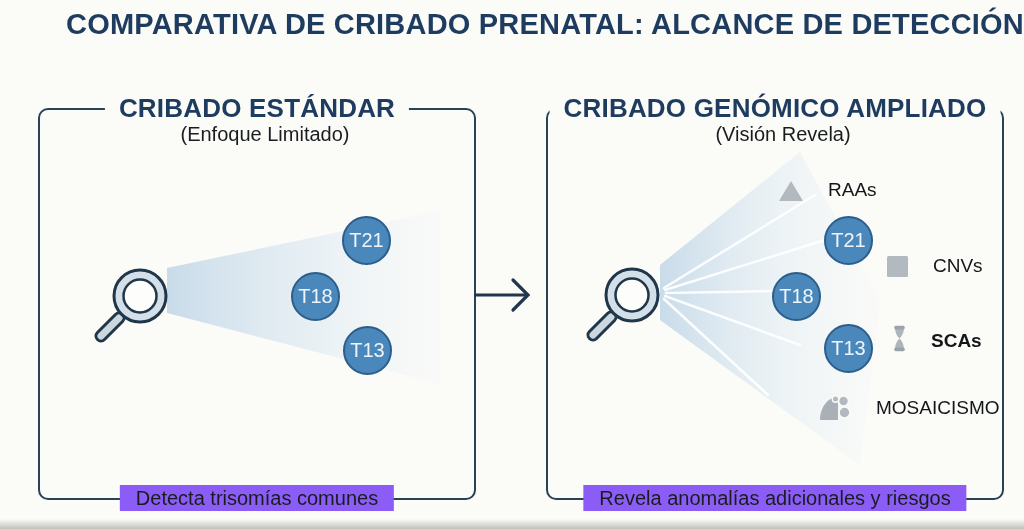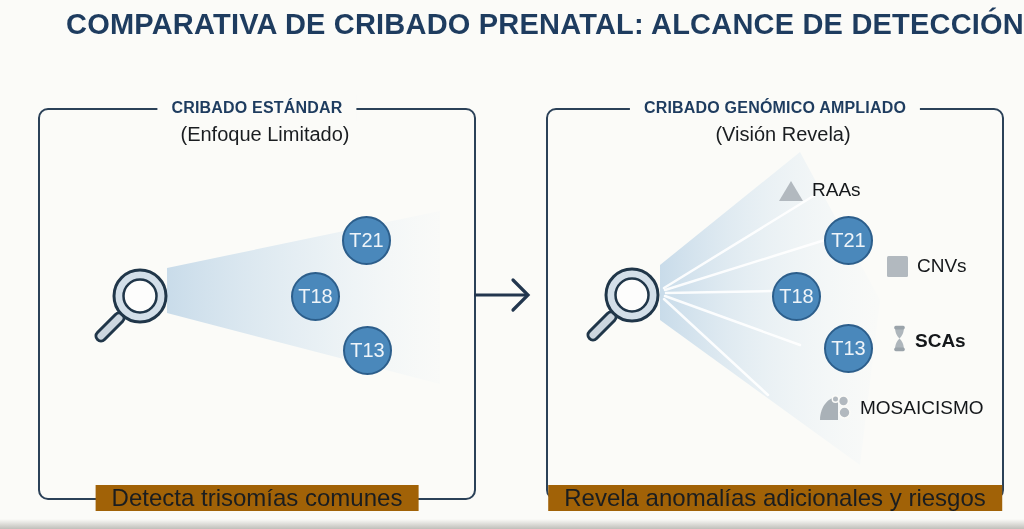--- a/index.html
+++ b/index.html
@@ -21,46 +21,46 @@
     position:absolute;top:108px;height:392px;
     border:2px solid var(--panel-border,#2b4158);
     border-radius:10px;box-sizing:border-box;
   }
   .panel-left{left:38px;width:438px;}
   .panel-right{left:546px;width:458px;}
 
   .panel-title{
     position:absolute;top:-15px;left:50%;transform:translateX(-50%);
     background:#fbfbf8;padding:0 14px;white-space:nowrap;
-    font-size:16px;font-weight:800;line-height:26px;
+    font-size:26px;font-weight:800;line-height:26px;
     color:var(--title-navy,#1e3c5f);letter-spacing:.2px;
   }
   .panel-subtitle{
     position:absolute;top:12px;left:0;width:100%;text-align:center;
     font-size:20px;line-height:24px;color:var(--body-text,#1a1d20);margin-left:8px;
   }
   .panel-caption{
     position:absolute;bottom:-13px;left:50%;transform:translateX(-50%);
-    background:#a16207;padding:0 16px;white-space:nowrap;
-    font-size:24px;line-height:26px;color:var(--body-text,#1a1d20);
+    background:#8b5cf6;padding:0 16px;white-space:nowrap;
+    font-size:20px;line-height:26px;color:var(--body-text,#1a1d20);
   }
 
   .scene{position:absolute;left:0;top:0;z-index:0;}
 
   .trisomy-circle{
     position:absolute;width:49px;height:49px;box-sizing:border-box;
     border-radius:50%;z-index:2;
     background:var(--circle-fill,#4a88bb);
     border:2.5px solid var(--circle-border,#2c5e8b);
     display:flex;align-items:center;justify-content:center;
     font-size:20px;font-weight:400;color:var(--circle-text,#eef4f9);
   }
 
   .finding-item{
-    position:absolute;display:flex;align-items:center;gap:8px;z-index:2;text-align:center;
+    position:absolute;display:flex;align-items:center;gap:24px;z-index:2;text-align:center;
   }
   .finding-label{
     font-size:19px;line-height:24px;color:#14171a;white-space:nowrap;
   }
 
   .arrow-wrap{position:absolute;left:468px;top:272px;width:68px;height:46px;}
 
   .bottom-shadow{
     position:absolute;left:0;right:0;bottom:0;height:10px;
     background:linear-gradient(to bottom, rgba(120,118,110,0), rgba(120,118,110,.45));

